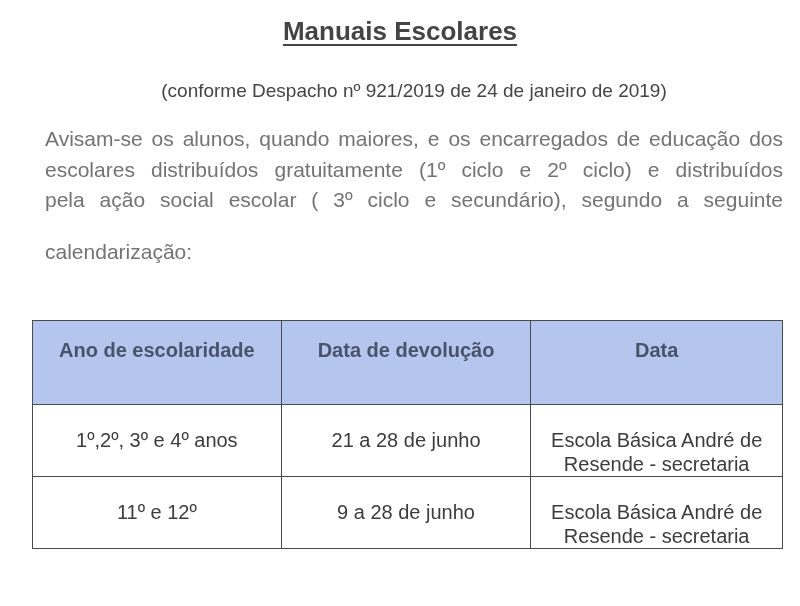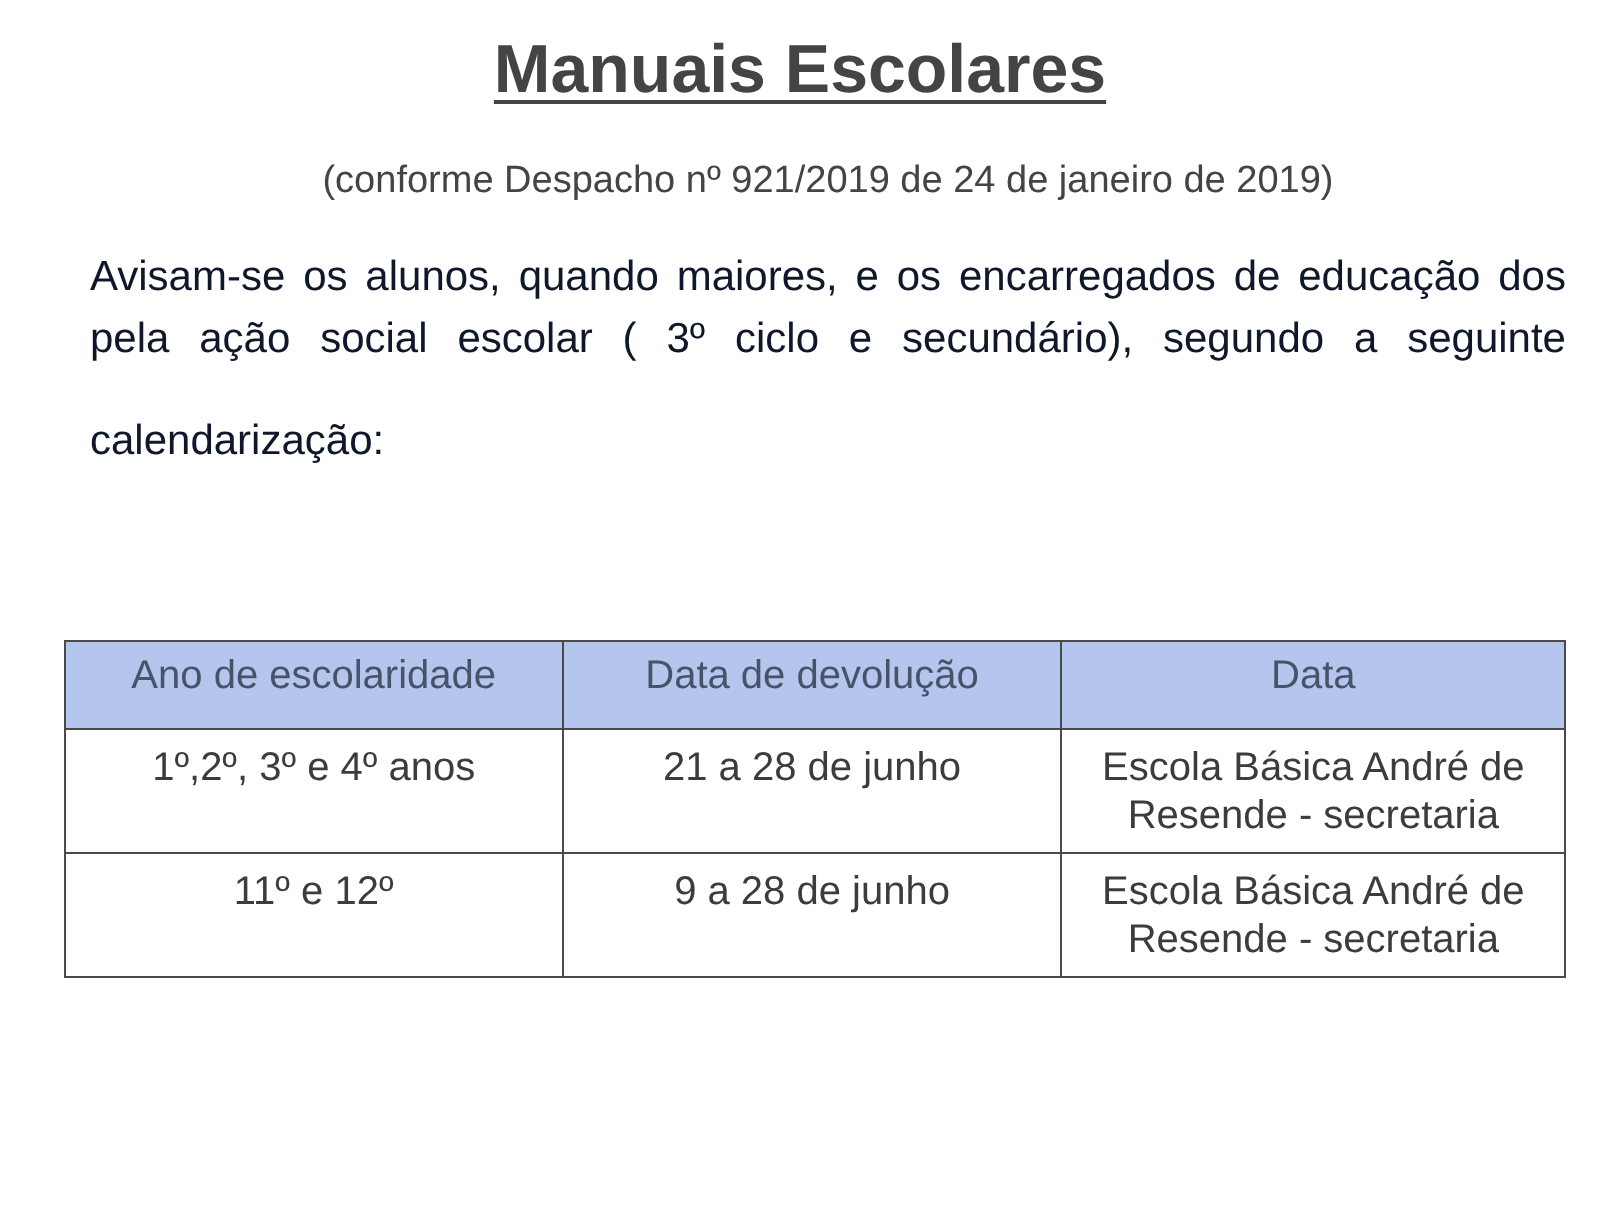--- a/index.html
+++ b/index.html
@@ -14,21 +14,21 @@
       overflow: hidden;
       font-family: "Liberation Sans", "DejaVu Sans", sans-serif;
       color: #3a3a3a;
     }
     .title {
       position: absolute;
       top: 16px;
       left: 0;
       width: 800px;
       text-align: center;
-      font-size: 34px;
+      font-size: 26px;
       font-weight: bold;
       color: #444;
     }
     .title span {
       text-decoration: underline;
       text-decoration-thickness: 2px;
       text-underline-offset: 4px;
     }
     .subtitle {
       position: absolute;
@@ -40,21 +40,21 @@
       color: #444;
     }
     .paragraph {
       position: absolute;
       top: 124px;
       left: 45px;
       width: 738px;
       font-size: 21px;
       line-height: 30.5px;
       text-align: justify;
-      color: #0f172a;
+      color: #737373;
     }
     .paragraph .line {
       display: block;
       text-align: justify;
       text-align-last: justify;
       white-space: nowrap;
     }
     .paragraph .line.last {
       text-align-last: left;
       margin-top: 21px;
@@ -69,47 +69,48 @@
       color: #3c3c3c;
     }
     table.schedule th, table.schedule td {
       border: 1.5px solid #4a4a4a;
       text-align: center;
       vertical-align: top;
       padding: 0;
     }
     table.schedule th {
       background: #b4c6ee;
-      height: 44px;
-      font-weight: normal;
+      height: 84px;
+      font-weight: bold;
       color: #48536a;
-      padding-top: 6px;
+      padding-top: 18px;
       box-sizing: border-box;
     }
     table.schedule td {
       height: 62px;
-      padding-top: 7px;
+      padding-top: 23px;
       box-sizing: border-box;
       line-height: 24px;
     }
     col.c1 { width: 249px; }
     col.c2 { width: 250px; }
     col.c3 { width: 252px; }
   </style>
 </head>
 <body>
 
 <div class="title">
   <span>Manuais Escolares</span>
 </div>
 
 <div class="subtitle">(conforme Despacho nº 921/2019 de 24 de janeiro de 2019)</div>
 
 <div class="paragraph">
   <span class="line">Avisam-se os alunos, quando maiores, e os encarregados de educação dos</span>
+  <span class="line">escolares distribuídos gratuitamente (1º ciclo e 2º ciclo) e  distribuídos</span>
   <span class="line">pela  ação social escolar ( 3º ciclo e secundário), segundo a seguinte</span>
   <span class="line last">calendarização:</span>
 </div>
 
 <table class="schedule">
   <colgroup>
     <col class="c1">
     <col class="c2">
     <col class="c3">
   </colgroup>

